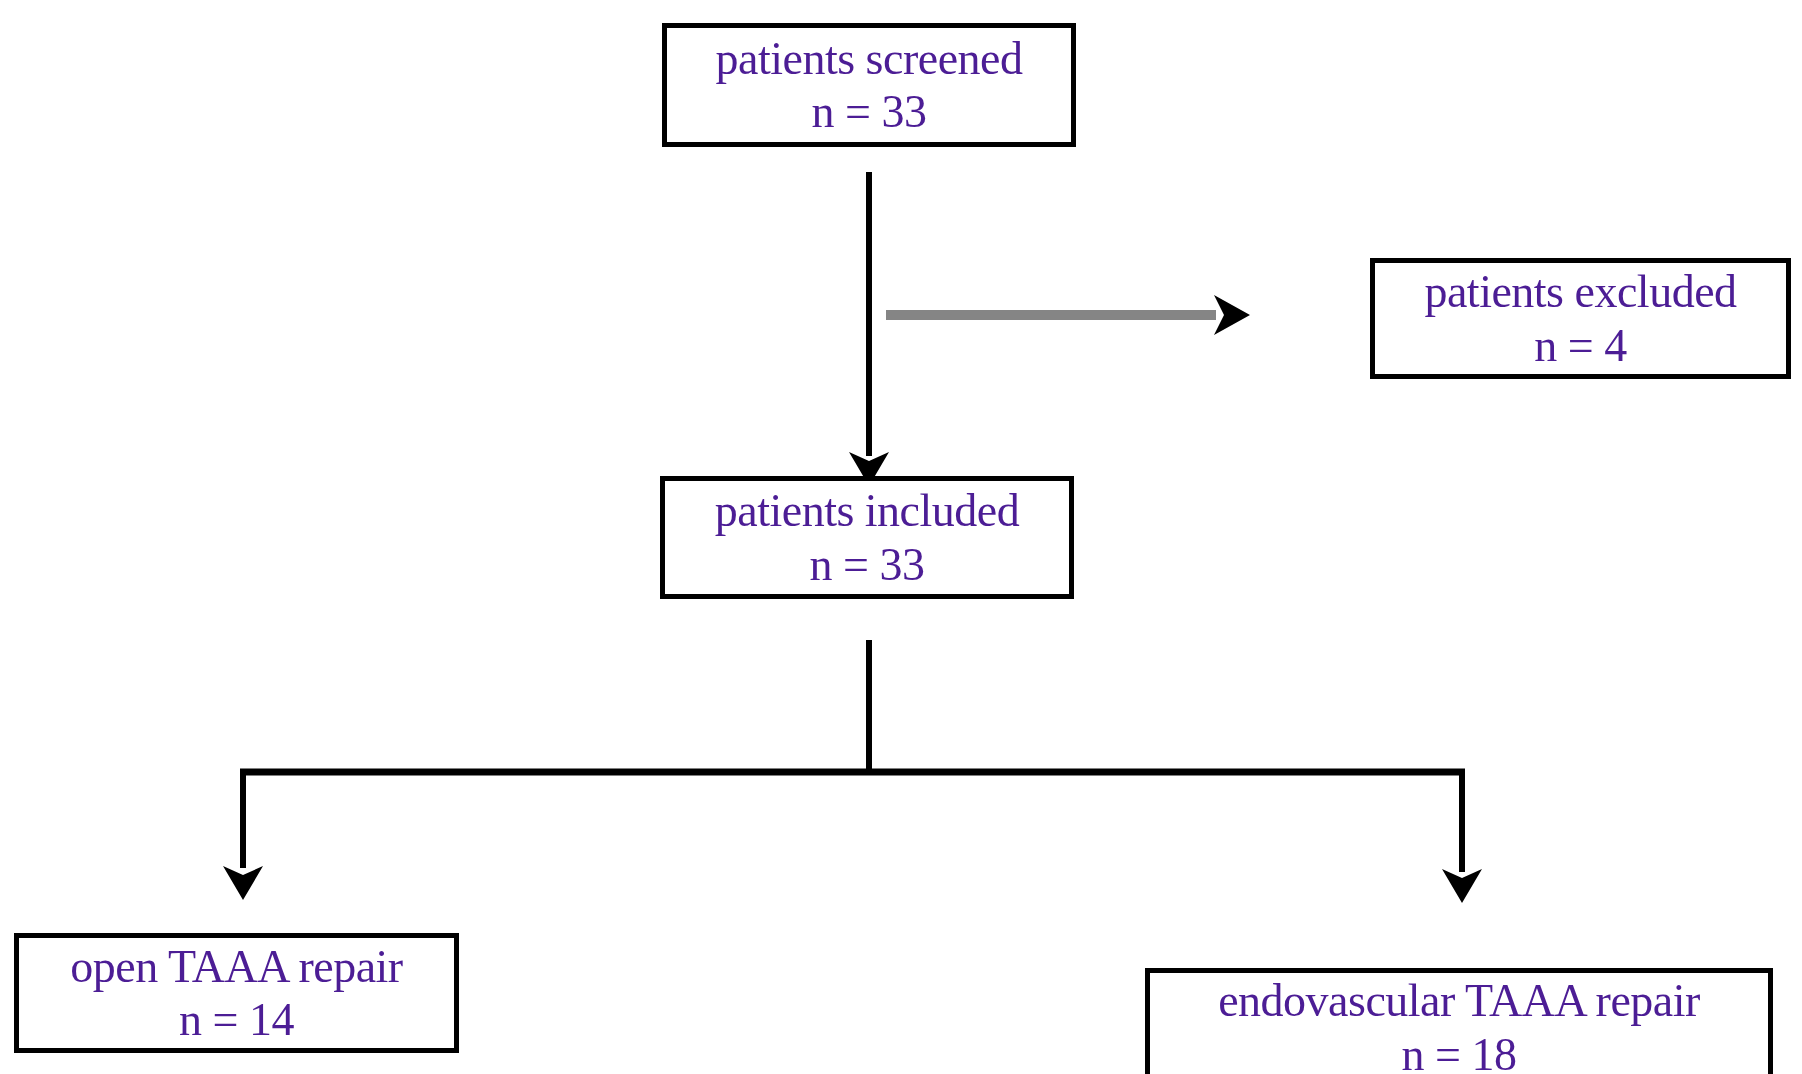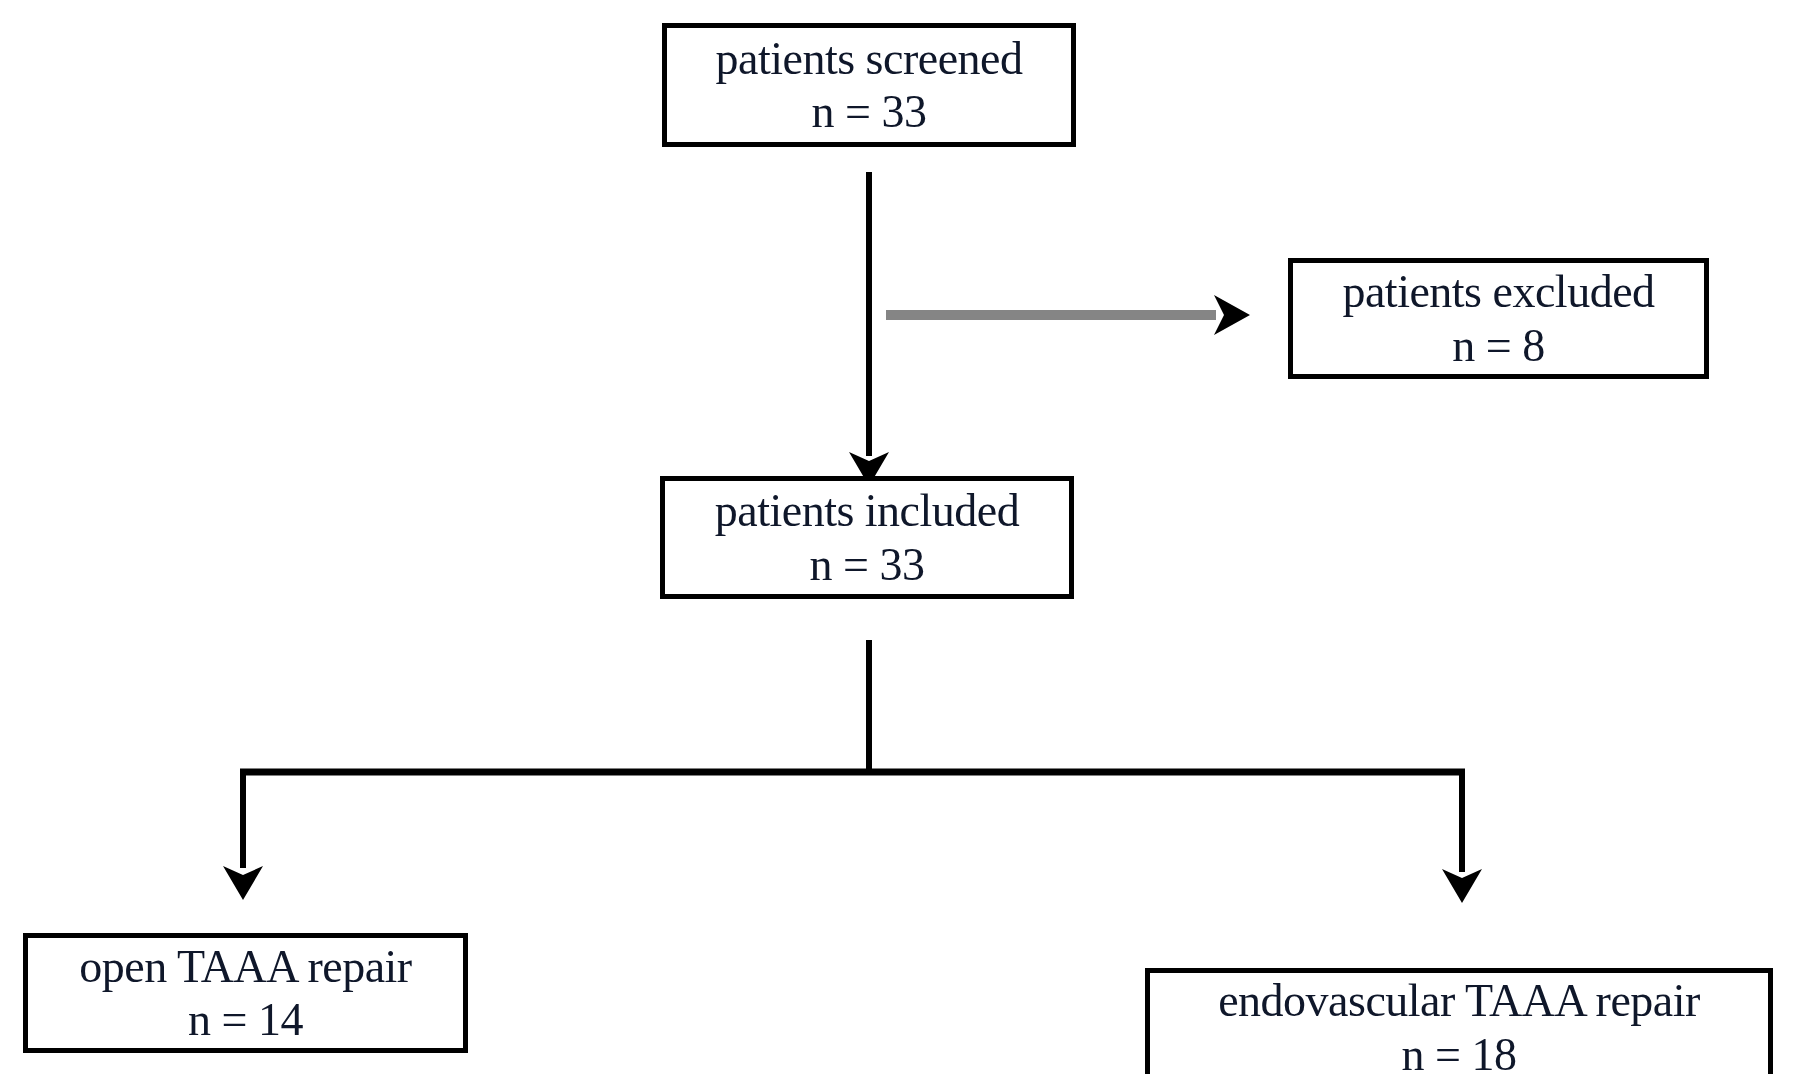--- a/index.html
+++ b/index.html
@@ -29,31 +29,31 @@
     border: 5px solid #000000;
     background: #ffffff;
     display: flex;
     flex-direction: column;
     align-items: center;
     justify-content: center;
     text-align: center;
     font-size: 46px;
     line-height: 1.16;
     letter-spacing: -0.5px;
-    color: #0f172a;
+    color: #4c1d95;
   }
   .flow-box .box-label,
   .flow-box .box-count {
     display: block;
     white-space: nowrap;
   }
   #box-screened { left: 662px; top: 23px;  width: 414px; height: 124px; }
-  #box-excluded { left: 1288px; top: 258px; width: 421px; height: 121px; }
+  #box-excluded { left: 1370px; top: 258px; width: 421px; height: 121px; }
   #box-included { left: 660px; top: 476px; width: 414px; height: 123px; }
-  #box-open     { left: 23px;  top: 933px; width: 445px; height: 120px; }
+  #box-open     { left: 14px;  top: 933px; width: 445px; height: 120px; }
   #box-endo     { left: 1145px; top: 932px; width: 628px; height: 119px; margin-top: 36px; }
 </style>
 </head>
 <body>
 
 <div id="canvas">
 
   <svg id="connector-layer" viewBox="0 0 1802 1074" xmlns="http://www.w3.org/2000/svg">
 
     <line x1="869" y1="172" x2="869" y2="456" stroke="#000000" stroke-width="6"></line>
@@ -72,21 +72,21 @@
     <polygon points="1462,903 1442,869 1462,878 1482,869" fill="#000000"></polygon>
   </svg>
 
   <div id="box-screened" class="flow-box">
     <span class="box-label">patients screened</span>
     <span class="box-count">n = 33</span>
   </div>
 
   <div id="box-excluded" class="flow-box">
     <span class="box-label">patients excluded</span>
-    <span class="box-count">n = 8</span>
+    <span class="box-count">n = 4</span>
   </div>
 
   <div id="box-included" class="flow-box">
     <span class="box-label">patients included</span>
     <span class="box-count">n = 33</span>
   </div>
 
   <div id="box-open" class="flow-box">
     <span class="box-label">open TAAA repair</span>
     <span class="box-count">n = 14</span>

